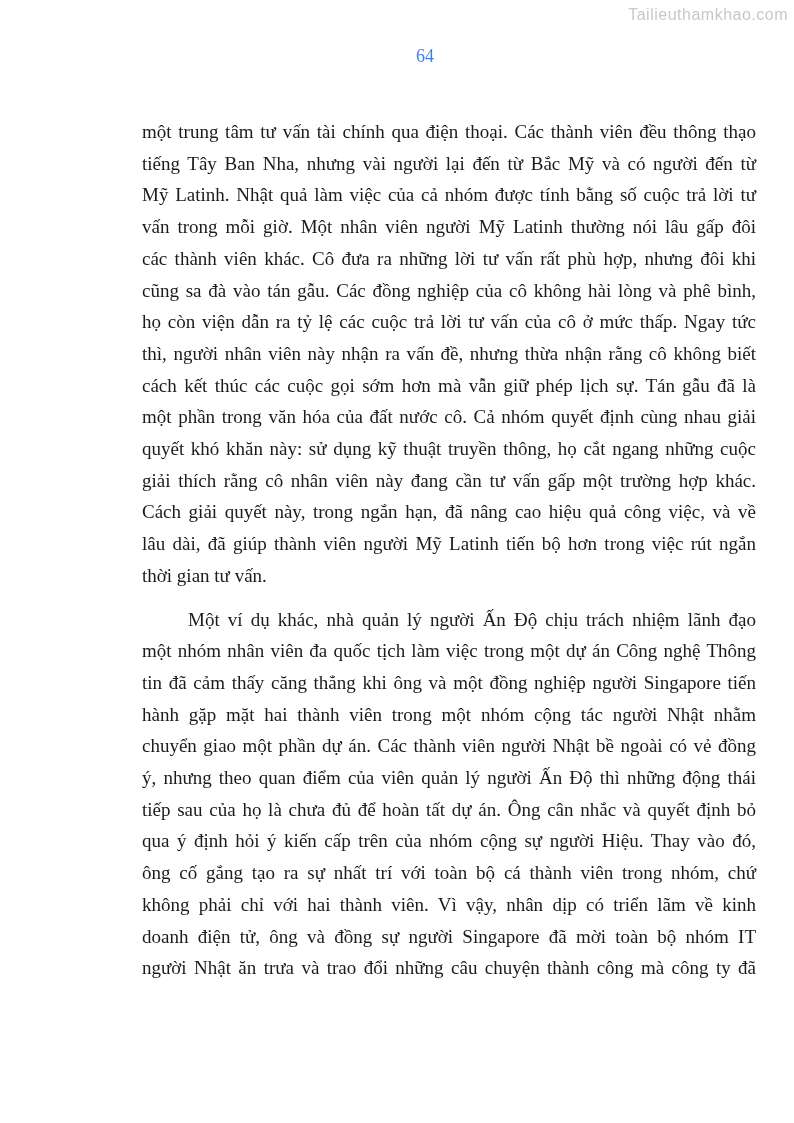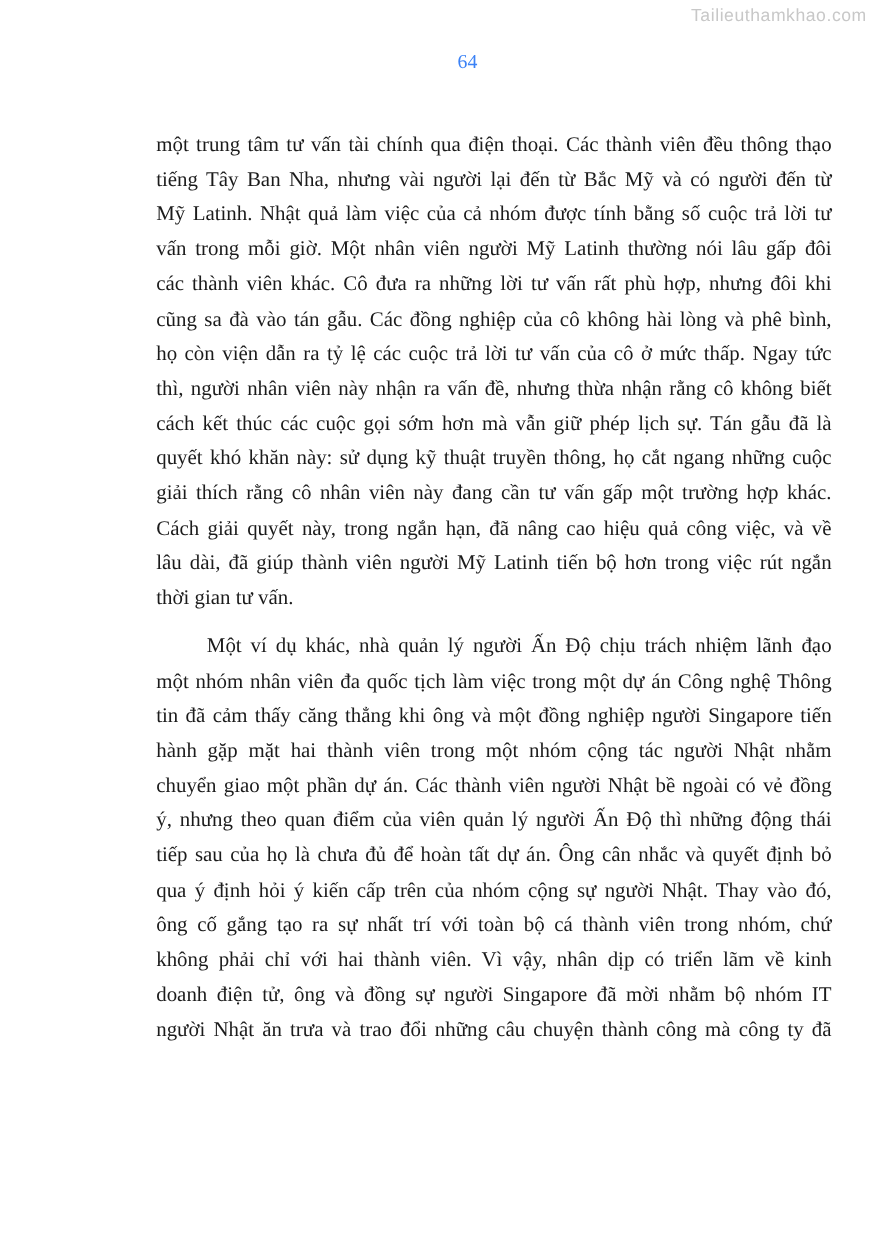--- a/index.html
+++ b/index.html
@@ -71,34 +71,35 @@
       <div class="paragraph">
         <div class="line">một trung tâm tư vấn tài chính qua điện thoại. Các thành viên đều thông thạo</div>
         <div class="line">tiếng Tây Ban Nha, nhưng vài người lại đến từ Bắc Mỹ và có người đến từ</div>
         <div class="line">Mỹ Latinh. Nhật quả làm việc của cả nhóm được tính bằng số cuộc trả lời tư</div>
         <div class="line">vấn trong mỗi giờ. Một nhân viên người Mỹ Latinh thường nói lâu gấp đôi</div>
         <div class="line">các thành viên khác. Cô đưa ra những lời tư vấn rất phù hợp, nhưng đôi khi</div>
         <div class="line">cũng sa đà vào tán gẫu. Các đồng nghiệp của cô không hài lòng và phê bình,</div>
         <div class="line">họ còn viện dẫn ra tỷ lệ các cuộc trả lời tư vấn của cô ở mức thấp. Ngay tức</div>
         <div class="line">thì, người nhân viên này nhận ra vấn đề, nhưng thừa nhận rằng cô không biết</div>
         <div class="line">cách kết thúc các cuộc gọi sớm hơn mà vẫn giữ phép lịch sự. Tán gẫu đã là</div>
+        <div class="line">một phần trong văn hóa của đất nước cô. Cả nhóm quyết định cùng nhau giải</div>
         <div class="line">quyết khó khăn này: sử dụng kỹ thuật truyền thông, họ cắt ngang những cuộc</div>
         <div class="line">giải thích rằng cô nhân viên này đang cần tư vấn gấp một trường hợp khác.</div>
         <div class="line">Cách giải quyết này, trong ngắn hạn, đã nâng cao hiệu quả công việc, và về</div>
         <div class="line">lâu dài, đã giúp thành viên người Mỹ Latinh tiến bộ hơn trong việc rút ngắn</div>
         <div class="line last">thời gian tư vấn.</div>
       </div>
       <div class="paragraph">
         <div class="line indent">Một ví dụ khác, nhà quản lý người Ấn Độ chịu trách nhiệm lãnh đạo</div>
         <div class="line">một nhóm nhân viên đa quốc tịch làm việc trong một dự án Công nghệ Thông</div>
         <div class="line">tin đã cảm thấy căng thẳng khi ông và một đồng nghiệp người Singapore tiến</div>
         <div class="line">hành gặp mặt hai thành viên trong một nhóm cộng tác người Nhật nhằm</div>
         <div class="line">chuyển giao một phần dự án. Các thành viên người Nhật bề ngoài có vẻ đồng</div>
         <div class="line">ý, nhưng theo quan điểm của viên quản lý người Ấn Độ thì những động thái</div>
         <div class="line">tiếp sau của họ là chưa đủ để hoàn tất dự án. Ông cân nhắc và quyết định bỏ</div>
-        <div class="line">qua ý định hỏi ý kiến cấp trên của nhóm cộng sự người Nhật. Thay vào đó,</div>
+        <div class="line">qua ý định hỏi ý kiến cấp trên của nhóm cộng sự người Hiệu. Thay vào đó,</div>
         <div class="line">ông cố gắng tạo ra sự nhất trí với toàn bộ cá thành viên trong nhóm, chứ</div>
         <div class="line">không phải chỉ với hai thành viên. Vì vậy, nhân dịp có triển lãm về kinh</div>
-        <div class="line">doanh điện tử, ông và đồng sự người Singapore đã mời nhằm bộ nhóm IT</div>
+        <div class="line">doanh điện tử, ông và đồng sự người Singapore đã mời toàn bộ nhóm IT</div>
         <div class="line">người Nhật ăn trưa và trao đổi những câu chuyện thành công mà công ty đã</div>
       </div>
     </div>
 </div>
 
 </body></html>

